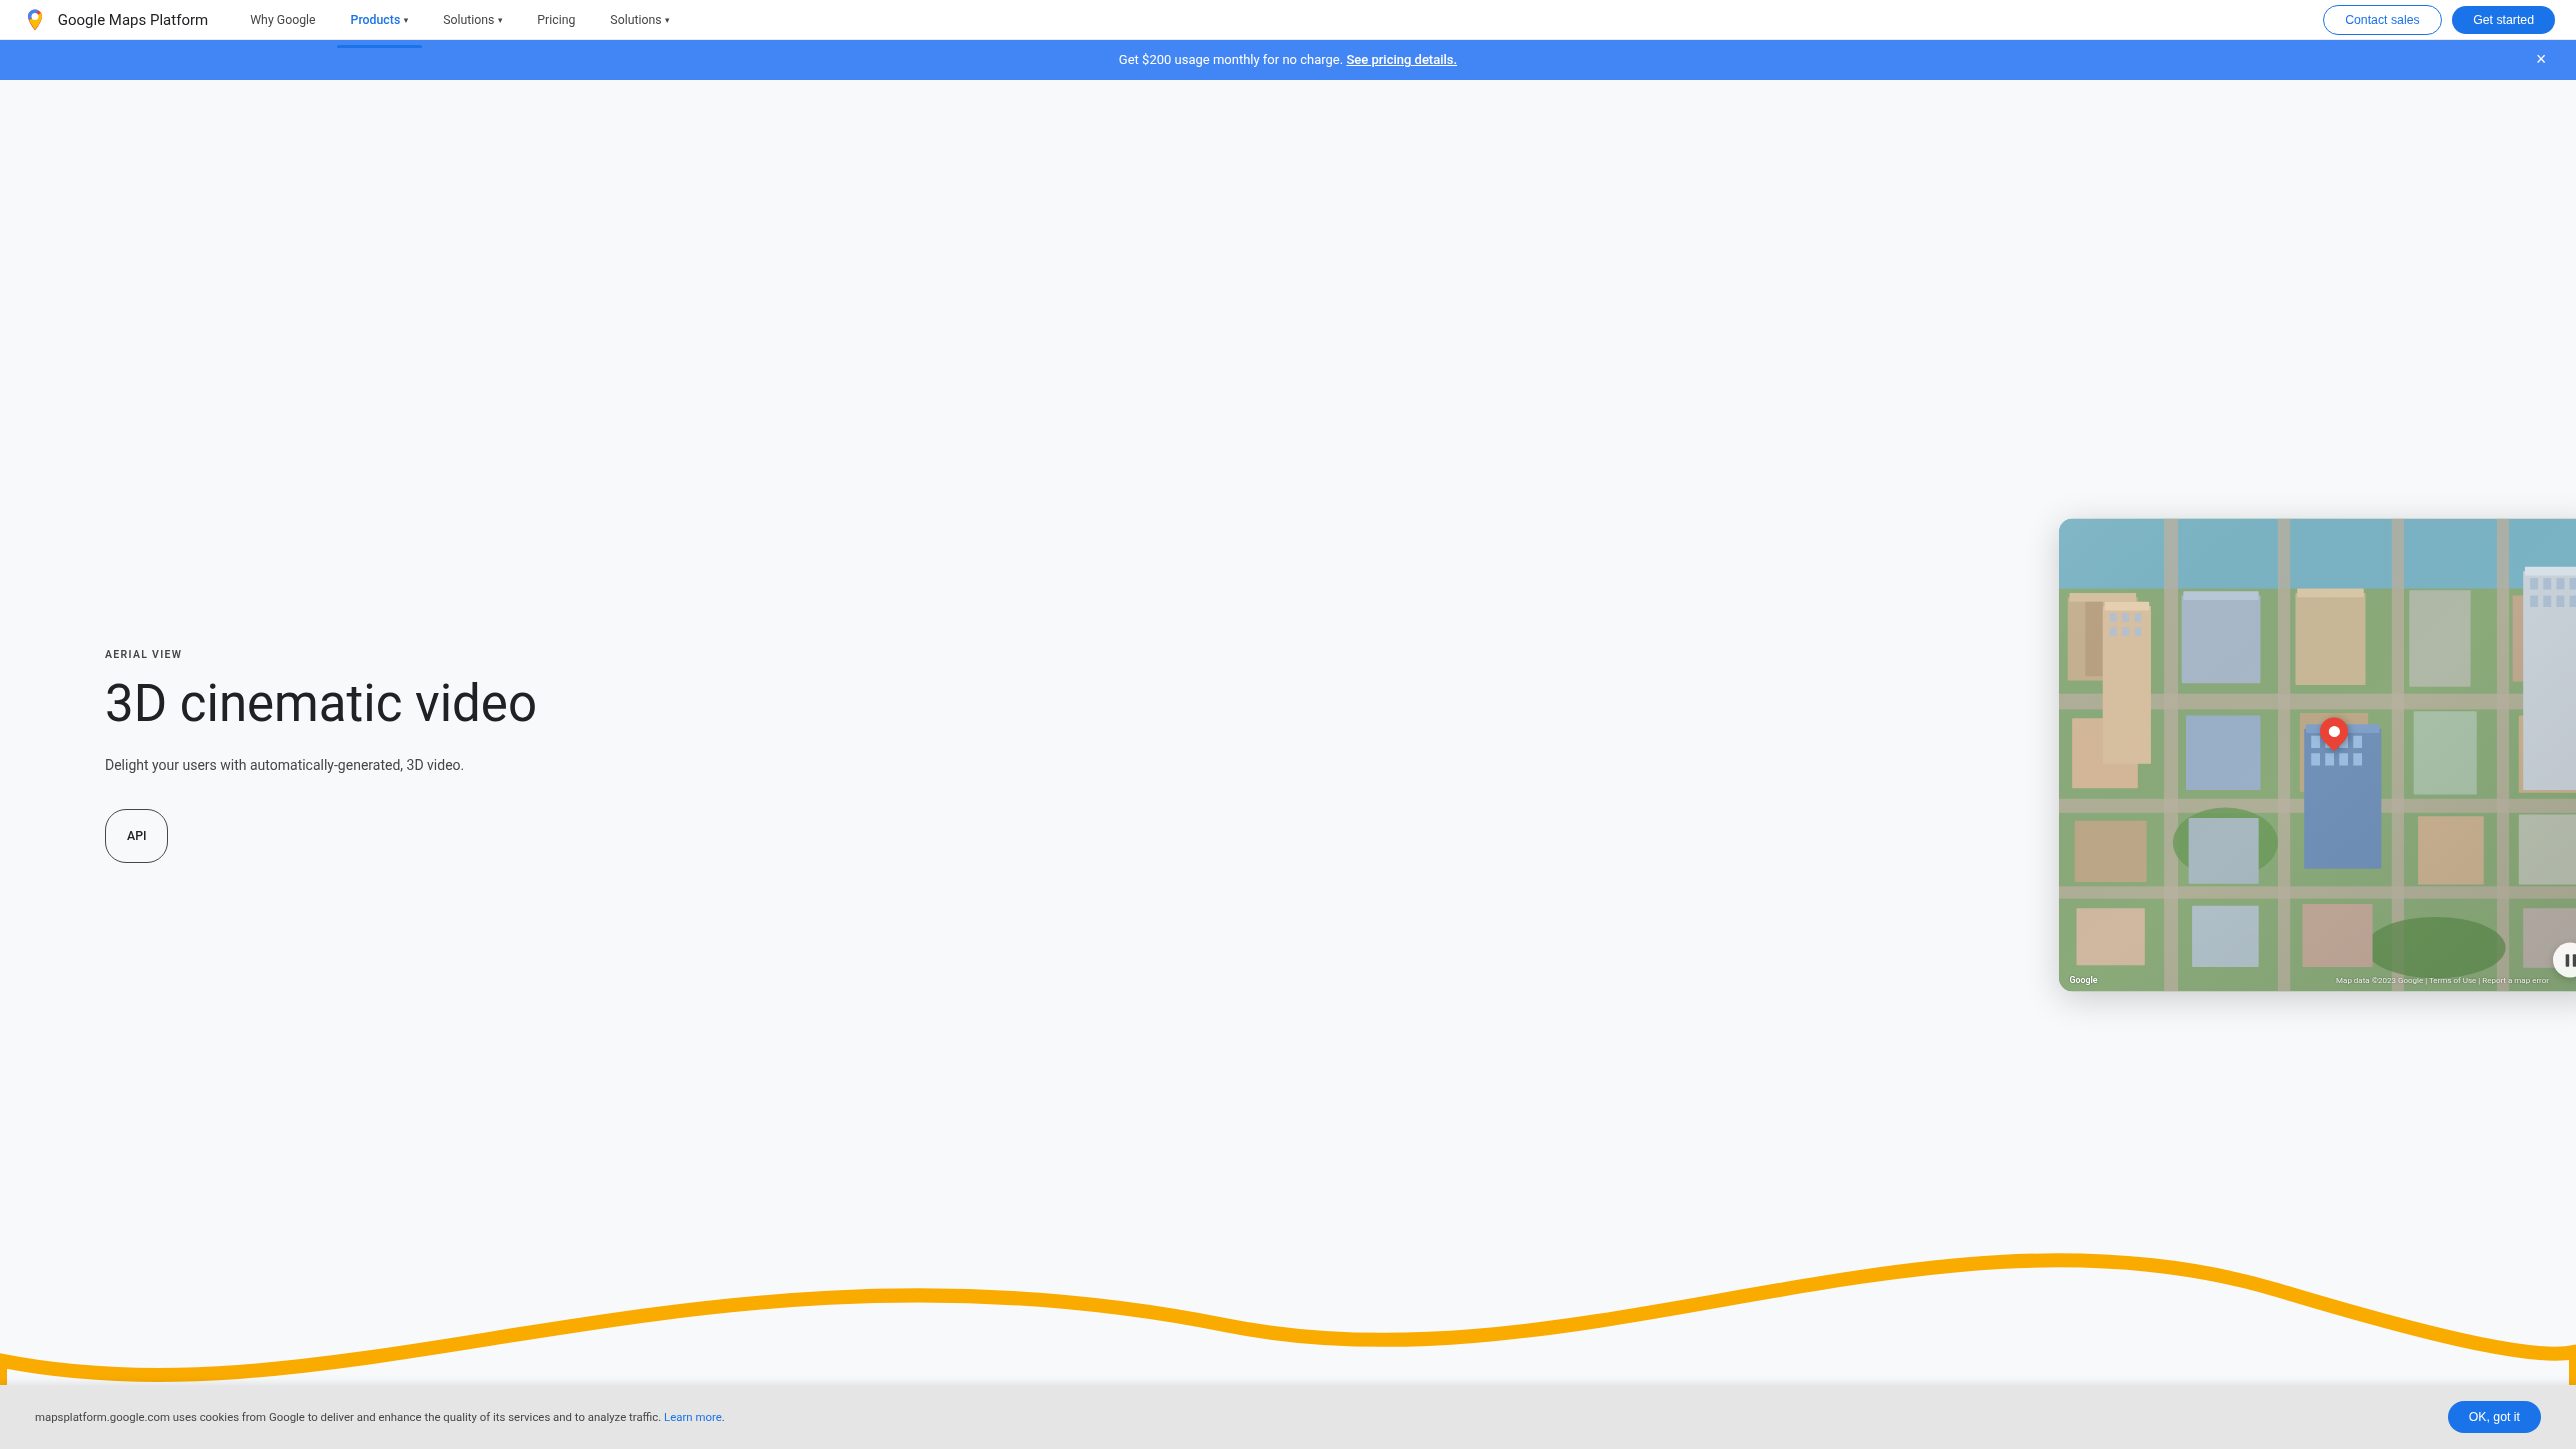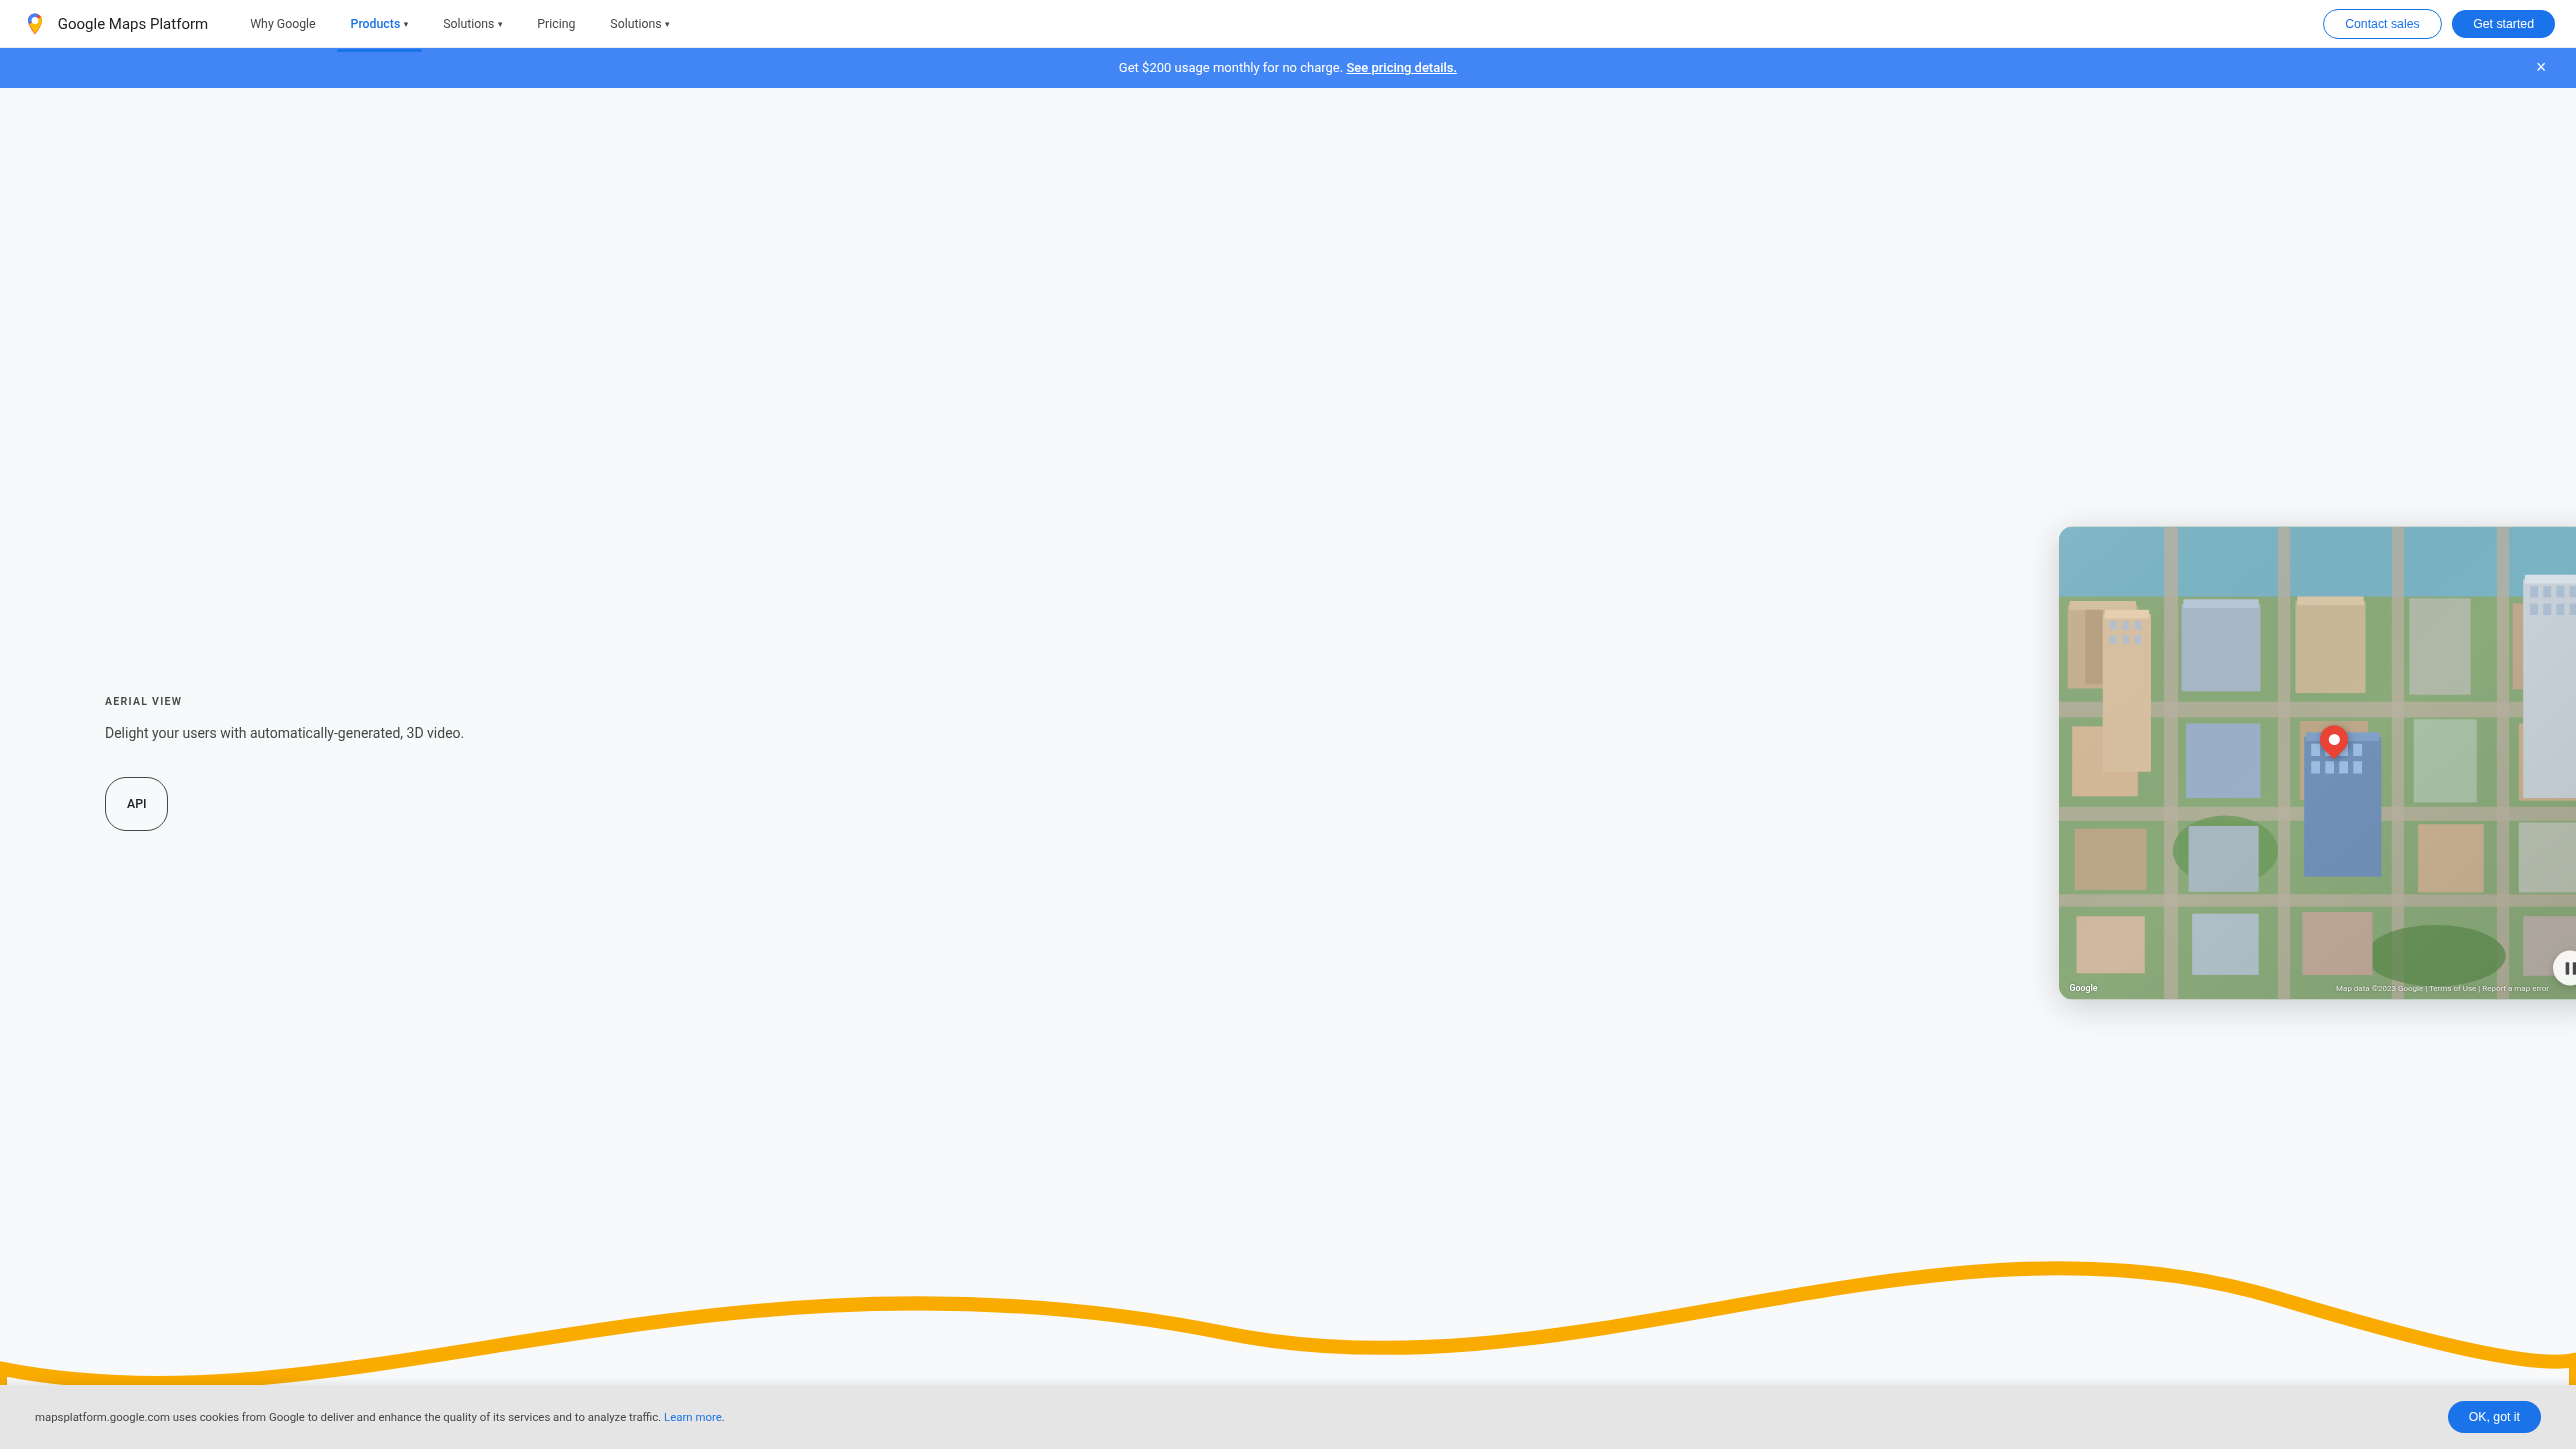--- a/index.html
+++ b/index.html
@@ -3,21 +3,21 @@
   <meta charset="utf-8">
   <style>
     * { margin: 0; padding: 0; box-sizing: border-box; }
     body { font-family: 'Google Sans', Roboto, Arial, sans-serif; background: #f8f9fa; overflow-x: hidden; }
 
     
     .navbar {
       display: flex;
       align-items: center;
       background: #fff;
-      height: 48px;
+      height: 40px;
       padding: 0 21px;
       border-bottom: 0.9px solid #e8eaed;
       position: relative;
       z-index: 100;
     }
     .navbar-logo {
       display: flex;
       align-items: center;
       gap: 8.8px;
       text-decoration: none;
@@ -357,20 +357,21 @@
 </div>
 
 <section class="hero">
 
   <svg class="wave-svg" viewBox="0 0 1470 200" preserveAspectRatio="none" xmlns="http://www.w3.org/2000/svg">
     <path d="M0,160 C200,200 400,80 700,140 C900,180 1100,60 1300,120 C1400,150 1450,160 1470,155 L1470,200 L0,200 Z" fill="none" stroke="#f9ab00" stroke-width="8"></path>
   </svg>
 
   <div class="hero-content">
     <p class="hero-eyebrow">AERIAL VIEW</p>
+    <h1 class="hero-title">3D cinematic video</h1>
     <p class="hero-description">Delight your users with automatically-generated, 3D video.</p>
     <a href="#" class="btn-api">API</a>
   </div>
 
   <div class="hero-map">
     <div class="map-visual">
       
       <svg class="city-svg" viewBox="0 0 620 540" xmlns="http://www.w3.org/2000/svg">
 
         <rect width="620" height="540" fill="#7ab3c4"></rect>

